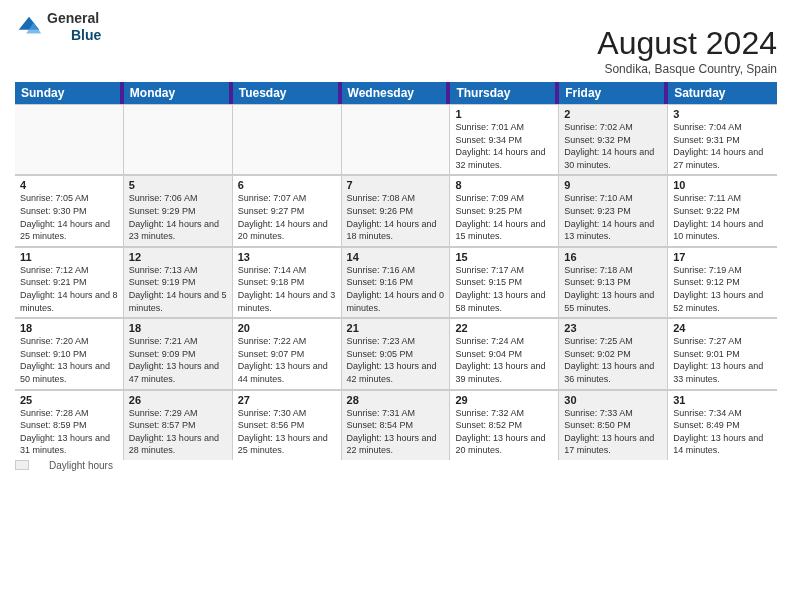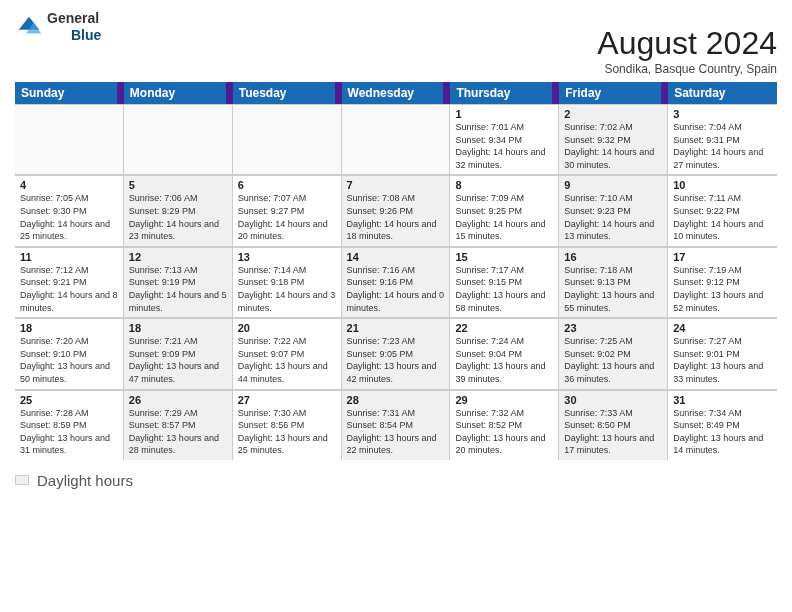--- a/index.html
+++ b/index.html
@@ -60,21 +60,21 @@
     .cal-header-row {
       display: grid;
       grid-template-columns: repeat(7, 1fr);
       background: #1a6bb5;
     }
     .cal-header-cell {
       color: #fff;
       font-size: 12px;
       font-weight: bold;
       padding: 4px 6px;
-      border-right: 7px solid #4c1d95;
+      border-right: 4px solid #4c1d95;
     }
     .cal-header-cell:last-child { border-right: none; }
     .cal-body {
       flex: 1;
       display: flex;
       flex-direction: column;
     }
     .cal-row {
       display: grid;
       grid-template-columns: repeat(7, 1fr);
@@ -102,23 +102,23 @@
       margin-bottom: 1px;
     }
     .day-info {
       font-size: 9px;
       line-height: 1.4;
       color: #333;
     }
     .footer-legend {
       display: flex;
       align-items: center;
-      gap: 8px;
-      margin-top: 12px;
-      font-size: 15px;
+      gap: 20px;
+      margin-top: 0;
+      font-size: 10px;
       color: #555;
     }
     .legend-box {
       width: 14px;
       height: 10px;
       background: #f0f0f0;
       border: 1px solid #ccc;
       display: inline-block;
     }
   </style>

